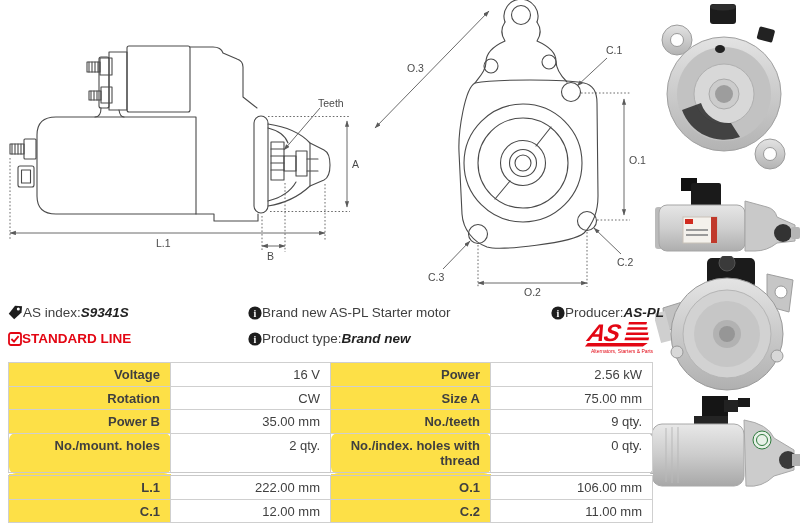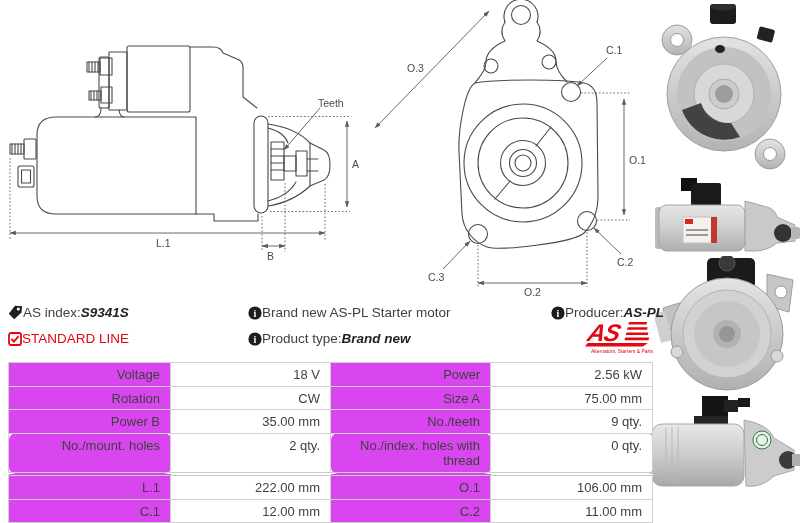--- a/index.html
+++ b/index.html
@@ -8,26 +8,26 @@
   svg{display:block;}
   .abs{position:absolute;}
   
   .draw{stroke:#4a4a4a;fill:none;stroke-width:1.1;stroke-linejoin:round;stroke-linecap:round;}
   .dim{stroke:#5a5a5a;fill:none;stroke-width:0.9;}
   .dot{stroke:#5a5a5a;fill:none;stroke-width:0.9;stroke-dasharray:1.6 2;}
   .lbl{font-family:"Liberation Sans",sans-serif;font-size:10.5px;fill:#4a4a4a;stroke:none;}
   
   .info-item{position:absolute;display:flex;align-items:center;font-size:13.5px;white-space:nowrap;}
   .info-item b{font-weight:bold;color:#222;font-style:italic;}
-  .red{color:#e30613;font-weight:normal;}
+  .red{color:#e30613;font-weight:bold;}
   
   table.specs{position:absolute;left:8px;top:362px;width:644px;border-collapse:collapse;table-layout:fixed;
               font-size:13px;color:#3f3f3f;}
   table.specs td{border:1px solid #cfcfcf;padding:4px 10px 3px;text-align:right;vertical-align:top;line-height:1.2;}
-  td.k{background:#d946ef;}
+  td.k{background:#fde047;font-weight:bold;}
   td.v{background:#ffffff;}
   tr.r1 td,tr.r2 td,tr.r3 td,tr.r5 td,tr.r6 td{height:15px;}
   tr.r4 td{height:26px;border-radius:7px;}
   tr.sep td{border-top:4px double #c9c9c9;}
 </style>
 </head>
 <body>
 
 <div class="page">
 
@@ -278,21 +278,21 @@
   <table class="specs">
     <colgroup>
         <col style="width:162px">
         <col style="width:160px">
         <col style="width:160px">
         <col style="width:162px">
       </colgroup>
     <tbody>
       <tr class="r1">
         <td class="k">Voltage</td>
-        <td class="v">18 V</td>
+        <td class="v">16 V</td>
         <td class="k">Power</td>
         <td class="v">2.56 kW</td>
       </tr>
       <tr class="r2">
         <td class="k">Rotation</td>
         <td class="v">CW</td>
         <td class="k">Size A</td>
         <td class="v">75.00 mm</td>
       </tr>
       <tr class="r3">

